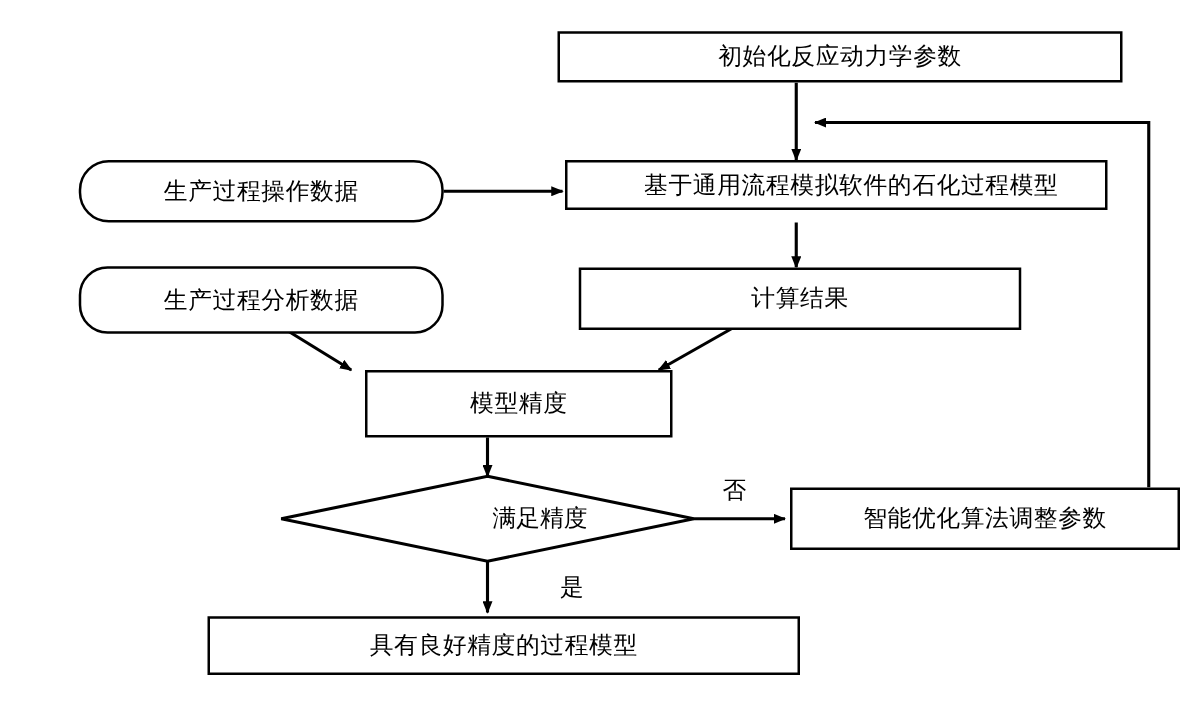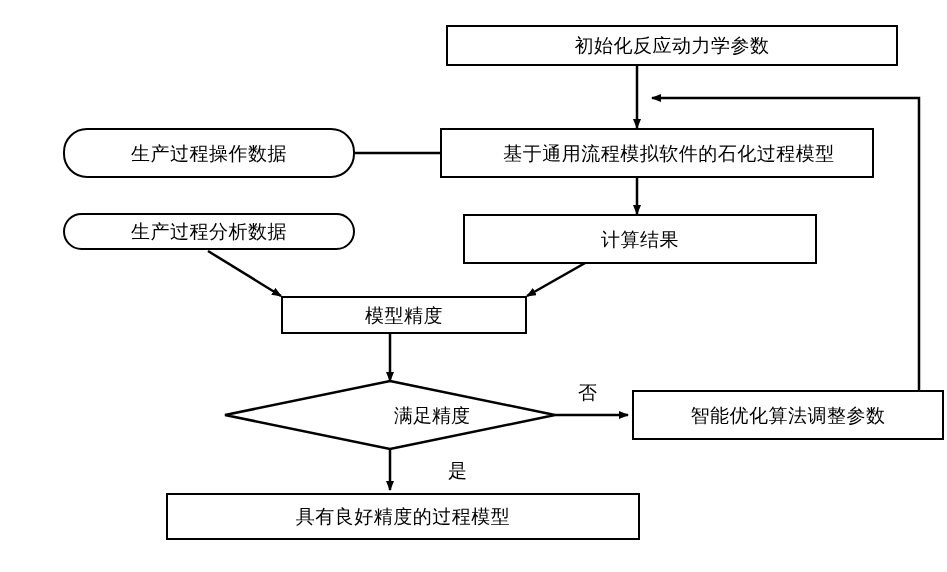--- a/index.html
+++ b/index.html
@@ -92,33 +92,33 @@
   </svg>
 
   <div class="node" style="left:446px; top:25px; width:452px; height:41px;">
     <span>初始化反应动力学参数</span>
   </div>
 
   <div class="node" style="left:63px; top:128px; width:292px; height:50px;border-radius:24px;">
     <span>生产过程操作数据</span>
   </div>
 
-  <div class="node" style="left:440px; top:128px; width:434px; height:50px;padding-left:24px;">
+  <div class="node" style="left:452px; top:128px; width:434px; height:40px;padding-left:24px;">
     <span>基于通用流程模拟软件的石化过程模型</span>
   </div>
 
-  <div class="node" style="left:63px; top:213px; width:292px; height:37px;border-radius:23px;">
+  <div class="node" style="left:63px; top:213px; width:292px; height:54px;border-radius:23px;">
     <span>生产过程分析数据</span>
   </div>
 
   <div class="node" style="left:463px; top:214px; width:354px; height:50px;">
     <span>计算结果</span>
   </div>
 
-  <div class="node" style="left:281px; top:296px; width:246px; height:38px;">
+  <div class="node" style="left:292px; top:296px; width:246px; height:54px;">
     <span>模型精度</span>
   </div>
 
   <div class="diamond-label" style="left:310px; top:403px; width:160px; height:24px;">
     <span>满足精度</span>
   </div>
 
   <div class="node" style="left:632px; top:390px; width:312px; height:50px;">
     <span>智能优化算法调整参数</span>
   </div>

